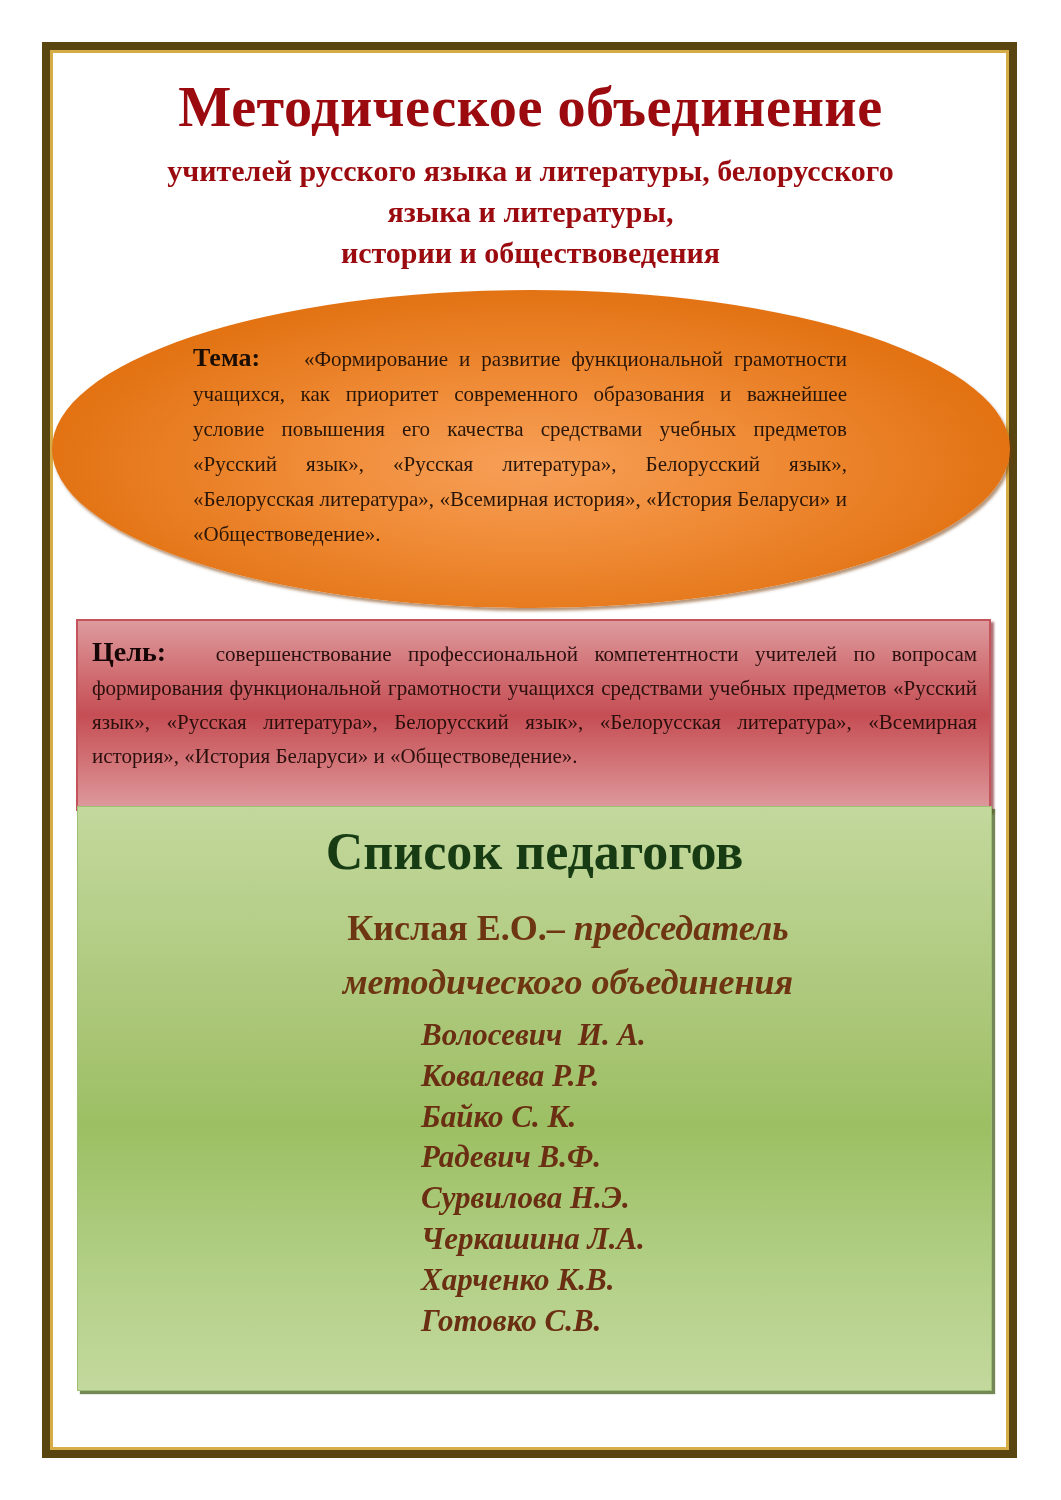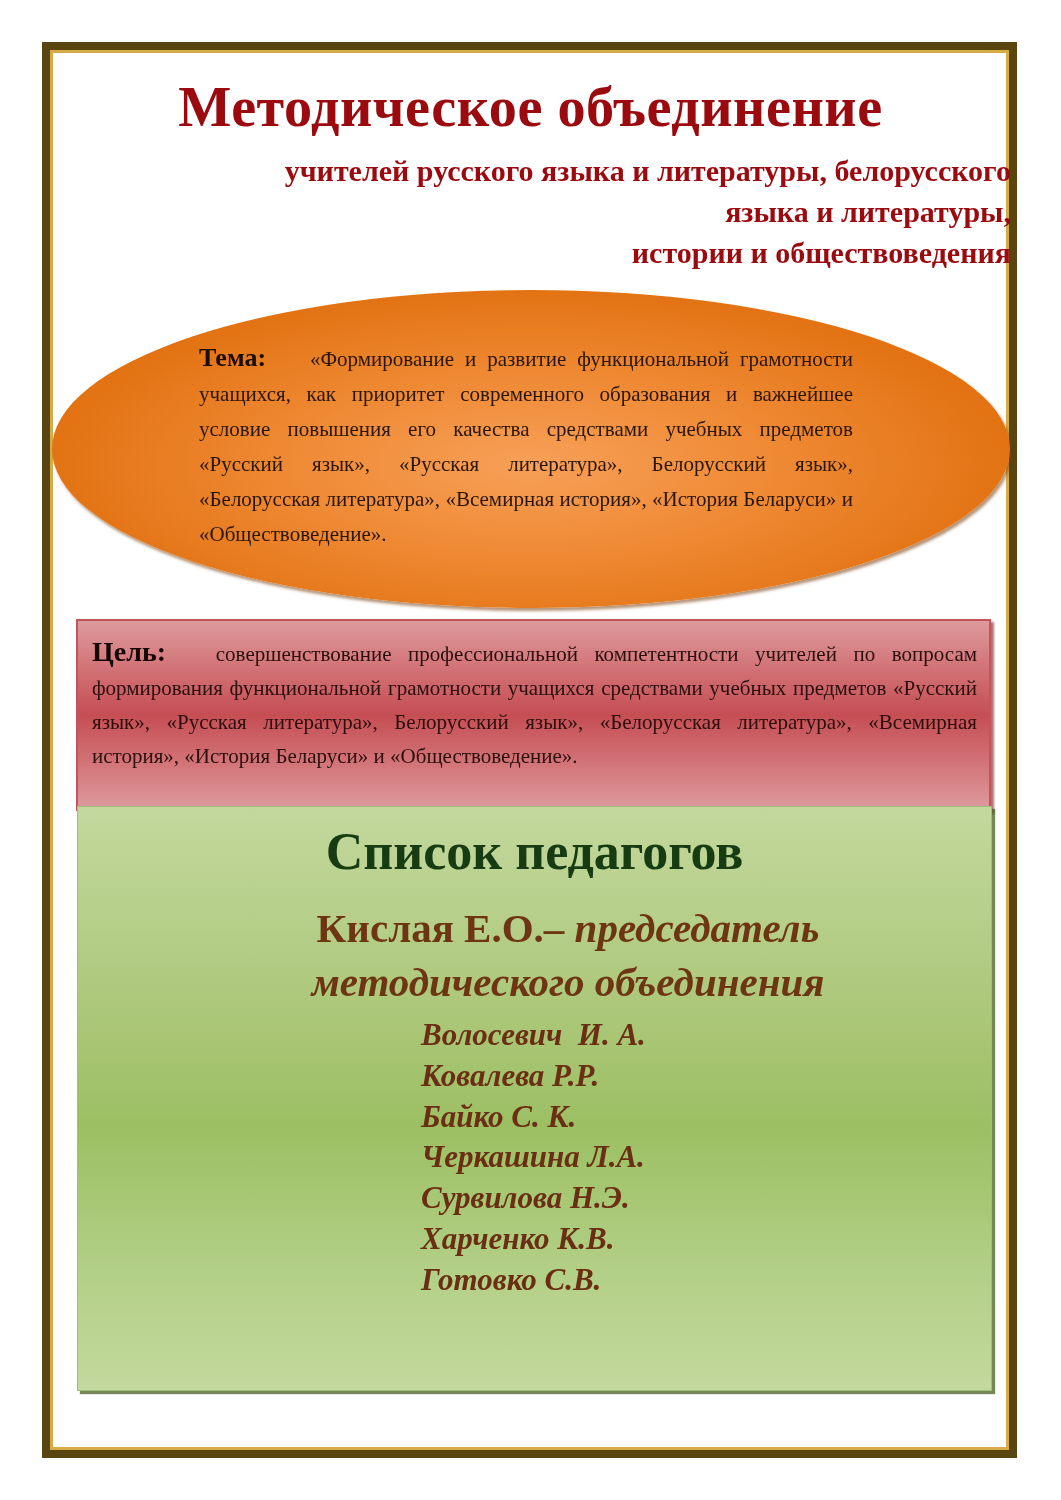--- a/index.html
+++ b/index.html
@@ -40,39 +40,39 @@
       font-size: 58px;
       line-height: 70px;
       letter-spacing: 0.5px;
       transform: scaleX(0.97);
     }
     .subtitle {
       position: absolute;
       left: 50px;
       width: 961px;
       top: 150px;
-      text-align: right;
+      text-align: center;
       color: #9b0a0e;
       font-weight: bold;
       font-size: 30px;
       line-height: 41px;
     }
     .ellipse {
       position: absolute;
       left: 52px;
       top: 290px;
       width: 958px;
       height: 318px;
       border-radius: 50%;
       background: radial-gradient(ellipse at 50% 55%, #f7a058 0%, #ef8a35 35%, #e1700f 75%, #d86a0c 100%);
       box-shadow: 2px 3px 3px rgba(120, 60, 10, 0.55);
     }
     .theme-text {
       position: absolute;
-      left: 199px;
+      left: 193px;
       top: 340px;
       width: 654px;
       color: #2a1608;
       font-size: 21px;
       line-height: 35px;
       text-align: justify;
       text-align-last: left;
     }
     .theme-label {
       font-weight: bold;
@@ -129,21 +129,21 @@
       font-size: 52px;
       line-height: 50px;
     }
     .chair {
       position: absolute;
       left: 180px;
       width: 620px;
       top: 94px;
       text-align: center;
       color: #6e3512;
-      font-size: 41px;
+      font-size: 36px;
       line-height: 54px;
     }
     .chair-name {
       font-weight: bold;
     }
     .chair-role {
       font-style: italic;
       font-weight: bold;
     }
     .teacher-list {
@@ -198,18 +198,19 @@
   <div class="chair">
     <div>
       <span class="chair-name">Кислая Е.О.– </span><span class="chair-role">председатель</span>
     </div>
     <div class="chair-role">методического объединения</div>
   </div>
   <ul class="teacher-list">
     <li>Волосевич  И. А.</li>
     <li>Ковалева Р.Р.</li>
     <li>Байко С. К.</li>
+    <li>Радевич В.Ф.</li>
+    <li>Сурвилова Н.Э.</li>
     <li>Черкашина Л.А.</li>
-    <li>Сурвилова Н.Э.</li>
     <li>Харченко К.В.</li>
     <li>Готовко С.В.</li>
   </ul>
 </div>
 
 </body></html>

